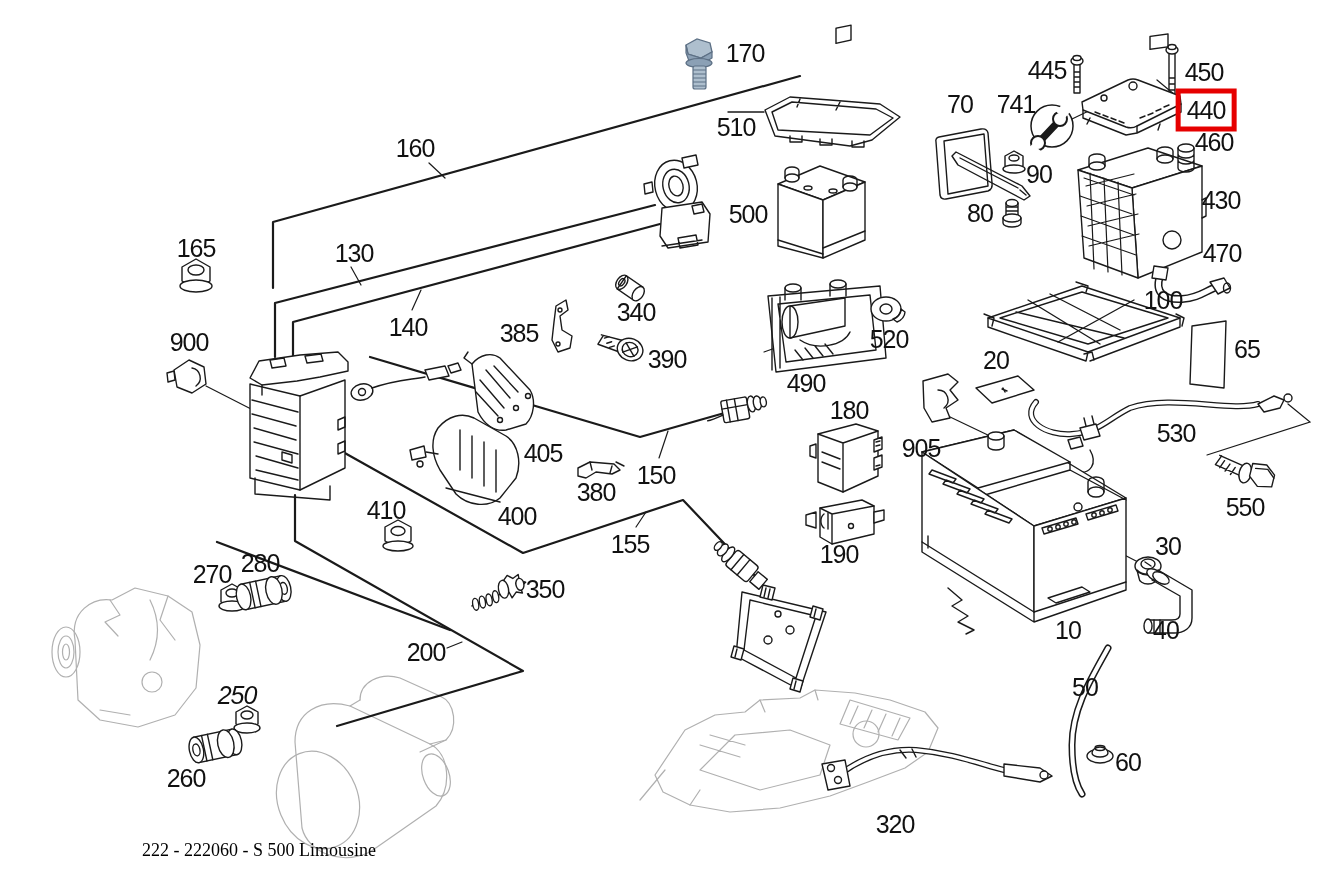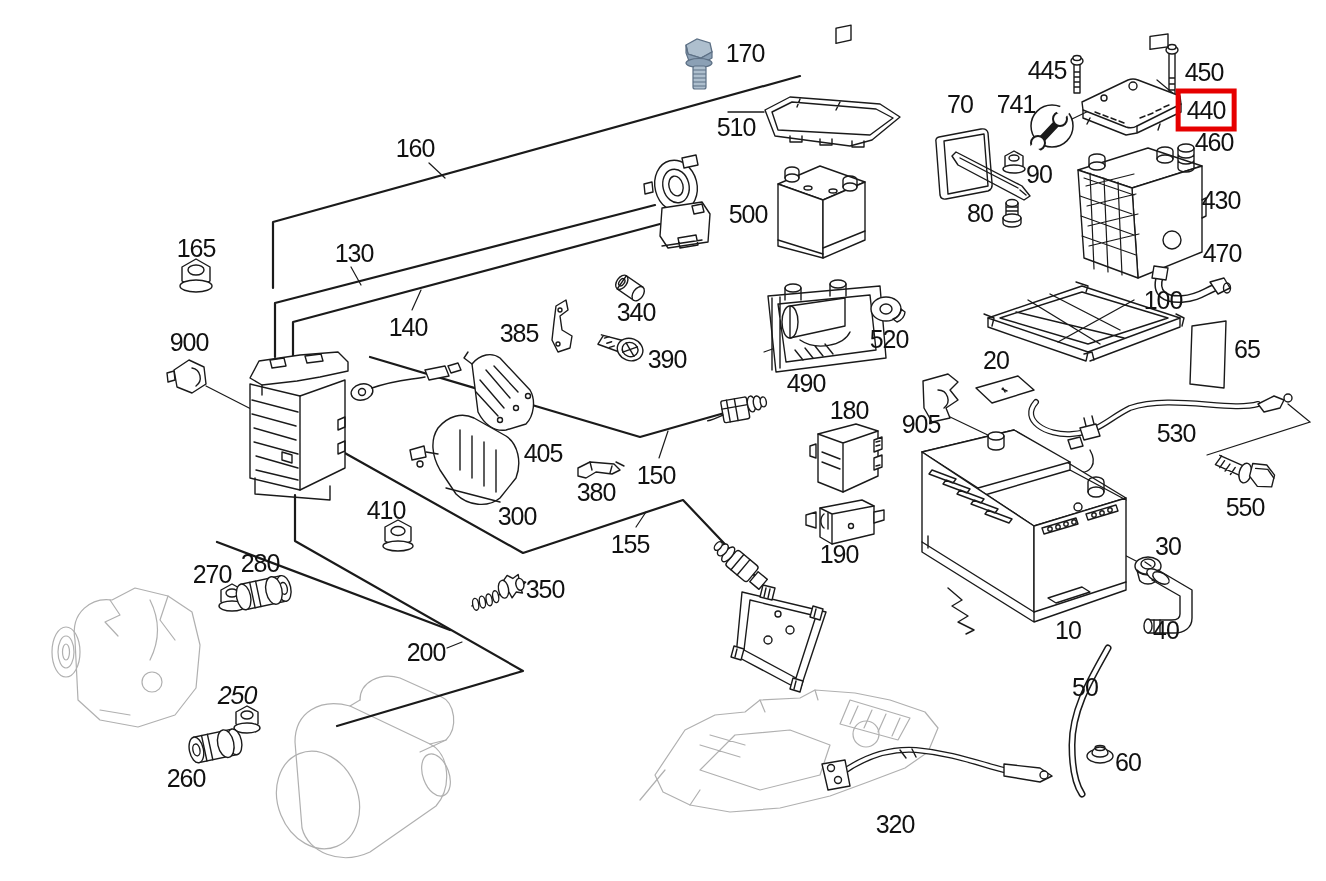--- a/index.html
+++ b/index.html
@@ -434,20 +434,21 @@
     <path class="lnw" d="M822,764 L845,760 L850,786 L828,790 Z"></path>
     <circle class="lnw" cx="831" cy="768" r="3.5"></circle>
         <circle class="lnw" cx="838" cy="780" r="3.5"></circle>
     <path class="lnw" d="M1004,764 L1040,768 L1052,776 L1040,782 L1004,776 Z"></path>
     <circle class="lnw" cx="1044" cy="775" r="4"></circle>
     <path class="ln" d="M900,750 l6,8 m6,-9 l4,8"></path>
   </g>
 
 </svg>
 
+<div id="sheet-caption">222 - 222060 - S 500 Limousine</div>
 <div id="label-layer">
       <div class="part-label" style="left: 745px; top: 53px;">170</div>
       <div class="part-label" style="left: 1047px; top: 70px;">445</div>
       <div class="part-label" style="left: 1204px; top: 72px;">450</div>
       <div class="part-label" style="left: 960px; top: 104px;">70</div>
       <div class="part-label" style="left: 1016px; top: 104px;">741</div>
       <div class="part-label highlighted" style="left: 1206px; top: 110px;">440</div>
       <div class="part-label" style="left: 736px; top: 127px;">510</div>
       <div class="part-label" style="left: 1214px; top: 142px;">460</div>
       <div class="part-label" style="left: 1039px; top: 174px;">90</div>
@@ -462,28 +463,28 @@
       <div class="part-label" style="left: 636px; top: 312px;">340</div>
       <div class="part-label" style="left: 408px; top: 327px;">140</div>
       <div class="part-label" style="left: 519px; top: 333px;">385</div>
       <div class="part-label" style="left: 889px; top: 339px;">520</div>
       <div class="part-label" style="left: 189px; top: 342px;">900</div>
       <div class="part-label" style="left: 1247px; top: 349px;">65</div>
       <div class="part-label" style="left: 667px; top: 359px;">390</div>
       <div class="part-label" style="left: 996px; top: 360px;">20</div>
       <div class="part-label" style="left: 806px; top: 383px;">490</div>
       <div class="part-label" style="left: 849px; top: 410px;">180</div>
-      <div class="part-label" style="left: 921px; top: 424px; text-align: center;">905</div>
+      <div class="part-label" style="left: 921px; top: 448px; text-align: center;">905</div>
       <div class="part-label" style="left: 1152px; top: 433px; margin-left: 24px;">530</div>
       <div class="part-label" style="left: 543px; top: 453px;">405</div>
       <div class="part-label" style="left: 656px; top: 475px;">150</div>
       <div class="part-label" style="left: 596px; top: 492px;">380</div>
       <div class="part-label" style="left: 1245px; top: 507px;">550</div>
       <div class="part-label" style="left: 386px; top: 510px;">410</div>
-      <div class="part-label" style="left: 517px; top: 516px;">300</div>
+      <div class="part-label" style="left: 517px; top: 516px;">400</div>
       <div class="part-label" style="left: 630px; top: 544px;">155</div>
       <div class="part-label" style="left: 1168px; top: 546px;">30</div>
       <div class="part-label" style="left: 839px; top: 554px;">190</div>
       <div class="part-label" style="left: 212px; top: 574px;">270</div>
       <div class="part-label" style="left: 260px; top: 563px;">280</div>
       <div class="part-label" style="left: 545px; top: 589px; text-align: center;">350</div>
       <div class="part-label" style="left: 1068px; top: 630px;">10</div>
       <div class="part-label" style="left: 1166px; top: 630px;">40</div>
       <div class="part-label" style="left: 426px; top: 652px;">200</div>
       <div class="part-label" style="left: 1085px; top: 687px;">50</div>

